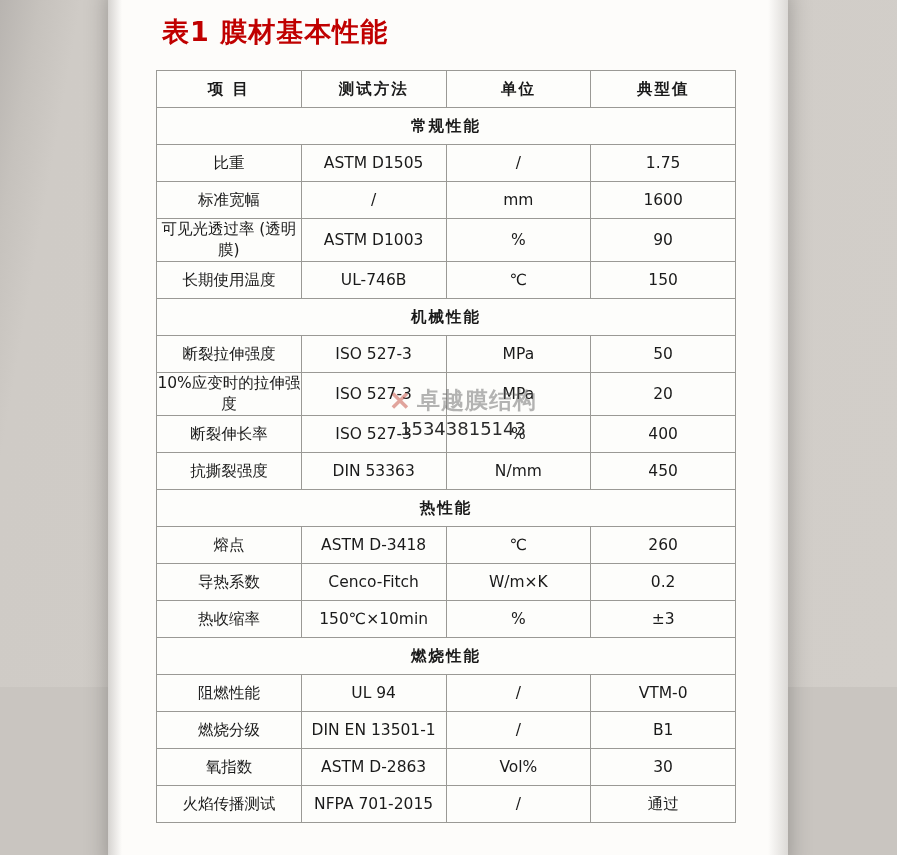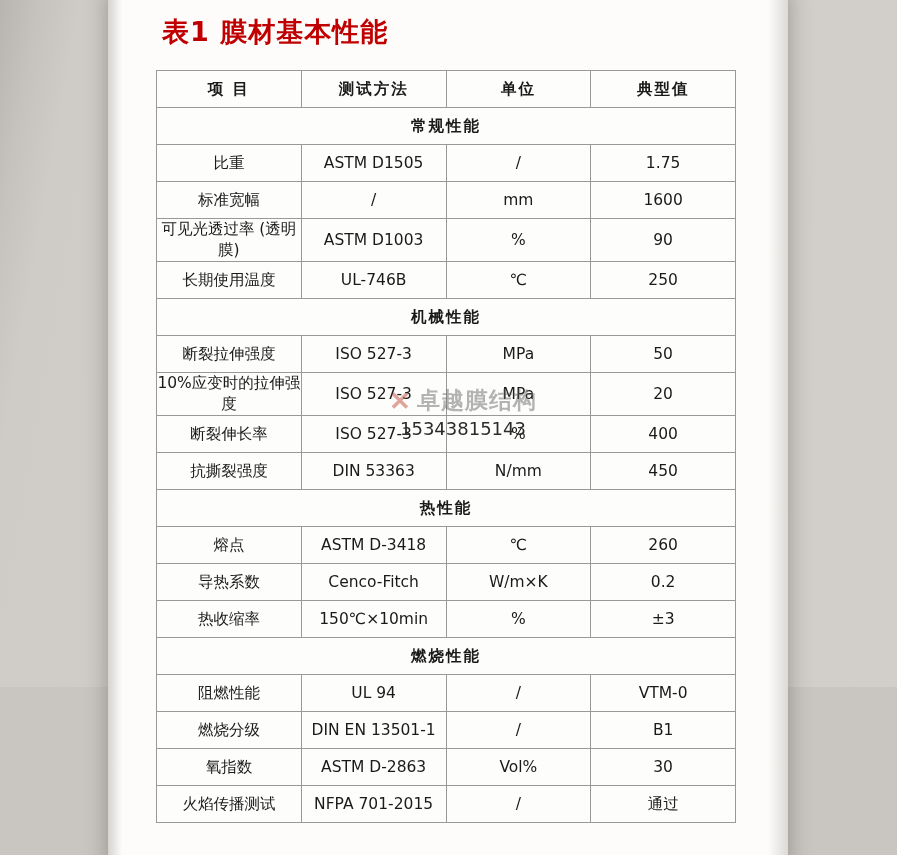--- a/index.html
+++ b/index.html
@@ -172,21 +172,21 @@
             <tr>
               <td class="item" style="width: 40%;">可见光透过率 (透明膜)</td>
               <td class="method" style="width: 27%;">ASTM D1003</td>
               <td class="unit" style="width: 14%;">%</td>
               <td class="value" style="width: 19%;">90</td>
             </tr>
             <tr>
               <td class="item" style="width: 40%;">长期使用温度</td>
               <td class="method" style="width: 27%;">UL-746B</td>
               <td class="unit" style="width: 14%;">℃</td>
-              <td class="value" style="width: 19%;">250</td>
+              <td class="value" style="width: 19%;">150</td>
             </tr>
             <tr class="section">
               <td colspan="4">机械性能</td>
             </tr>
             <tr>
               <td class="item" style="width: 40%;">断裂拉伸强度</td>
               <td class="method" style="width: 27%;">ISO 527-3</td>
               <td class="unit" style="width: 14%;">MPa</td>
               <td class="value" style="width: 19%;">50</td>
             </tr>

